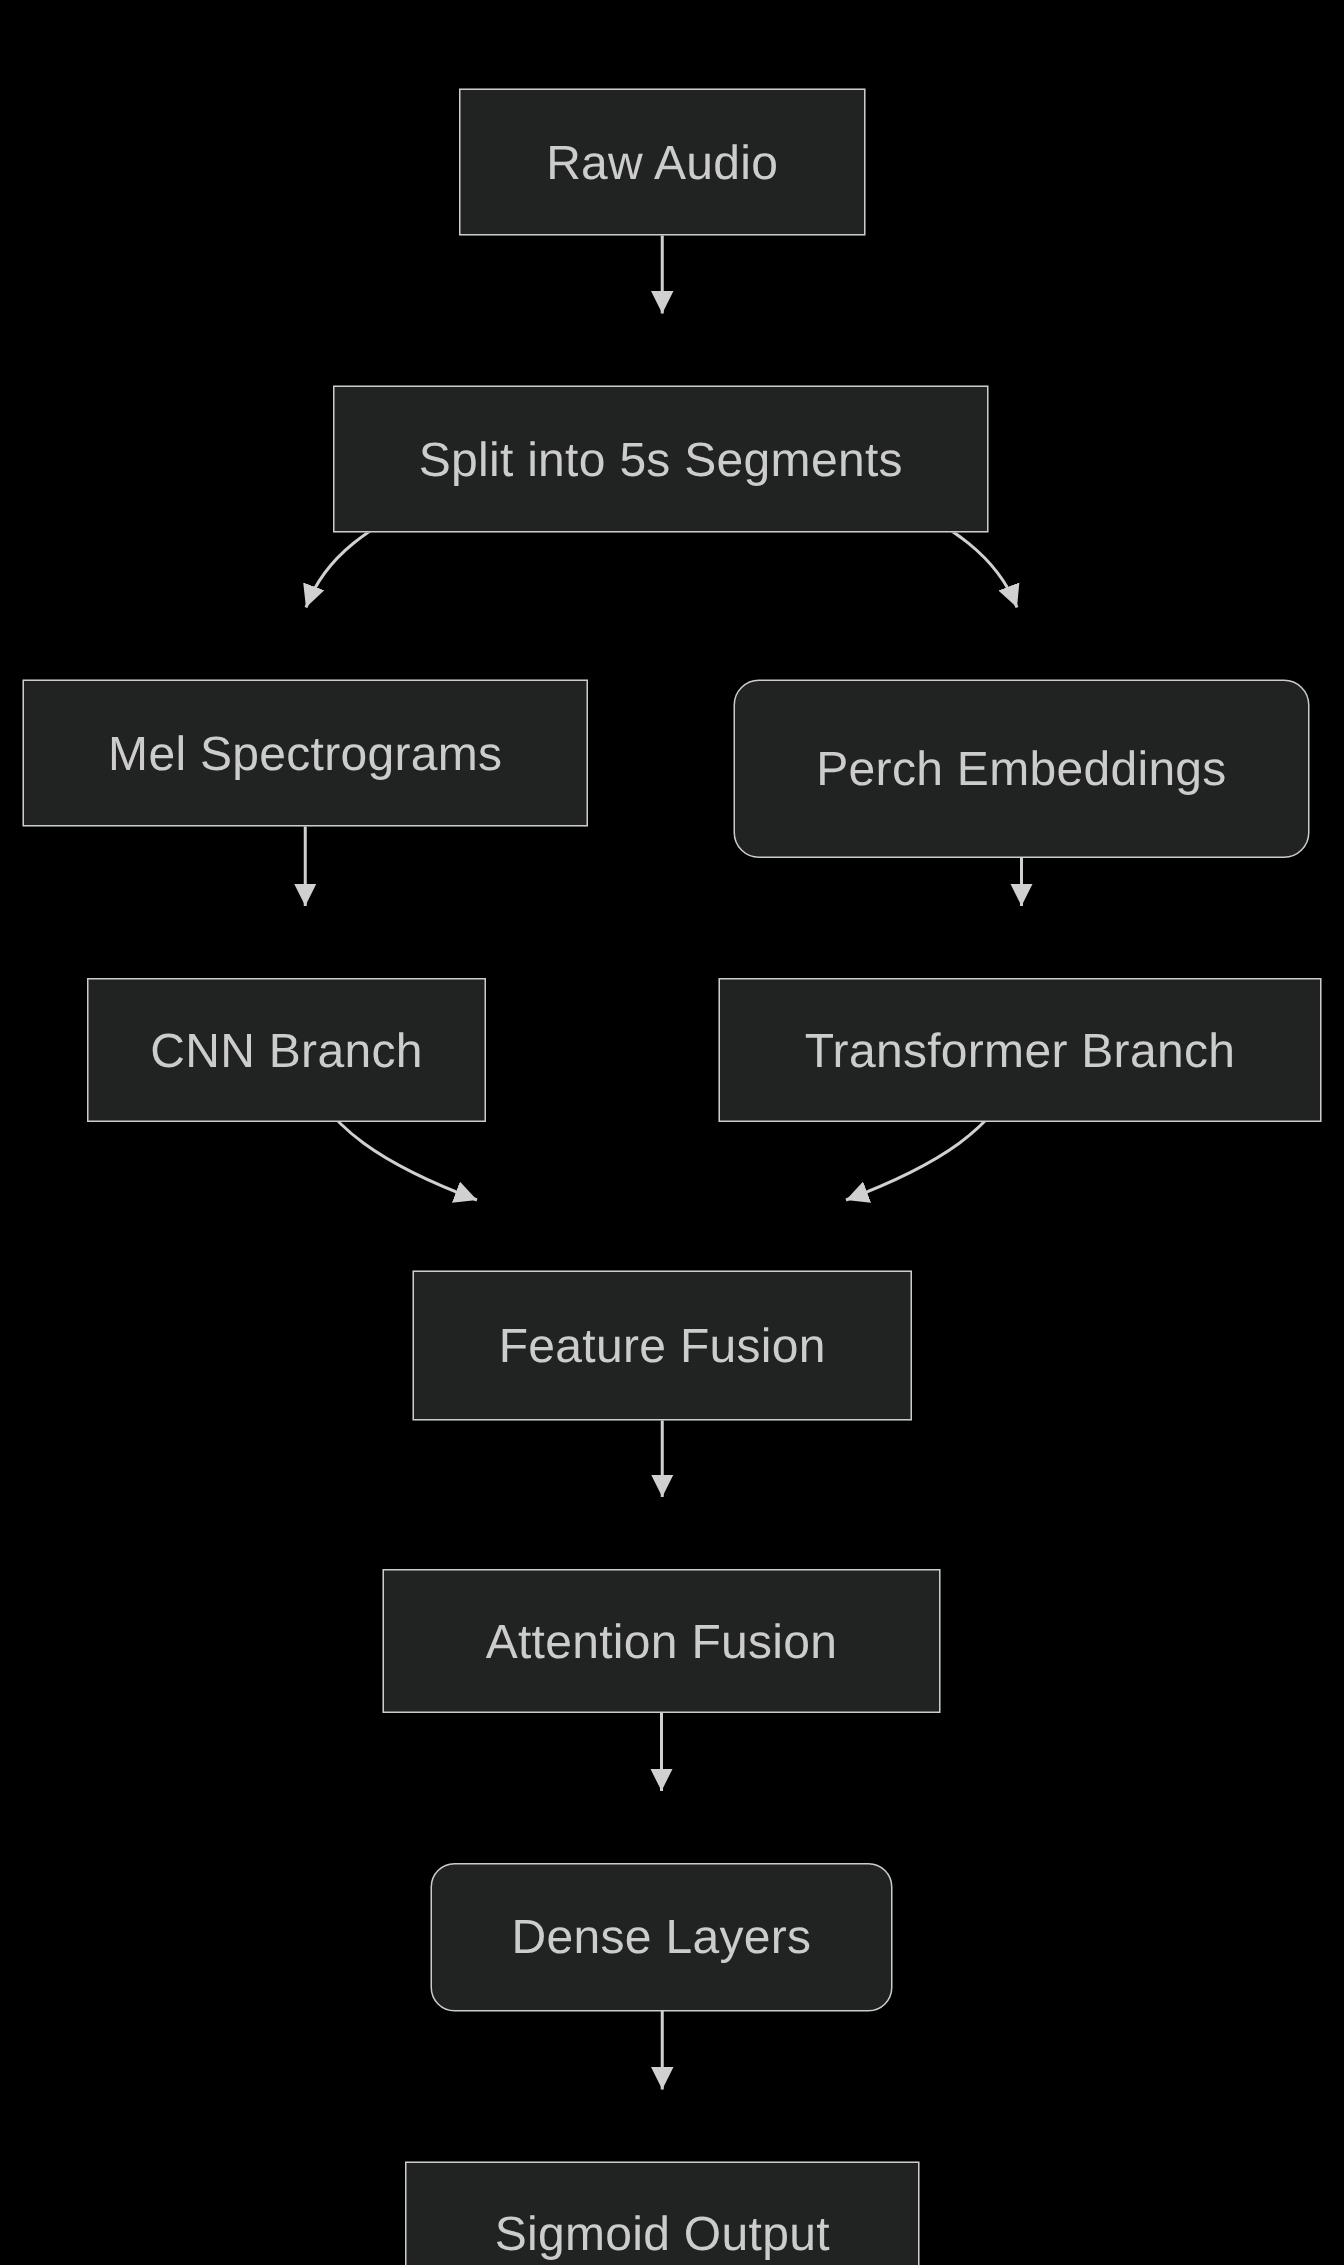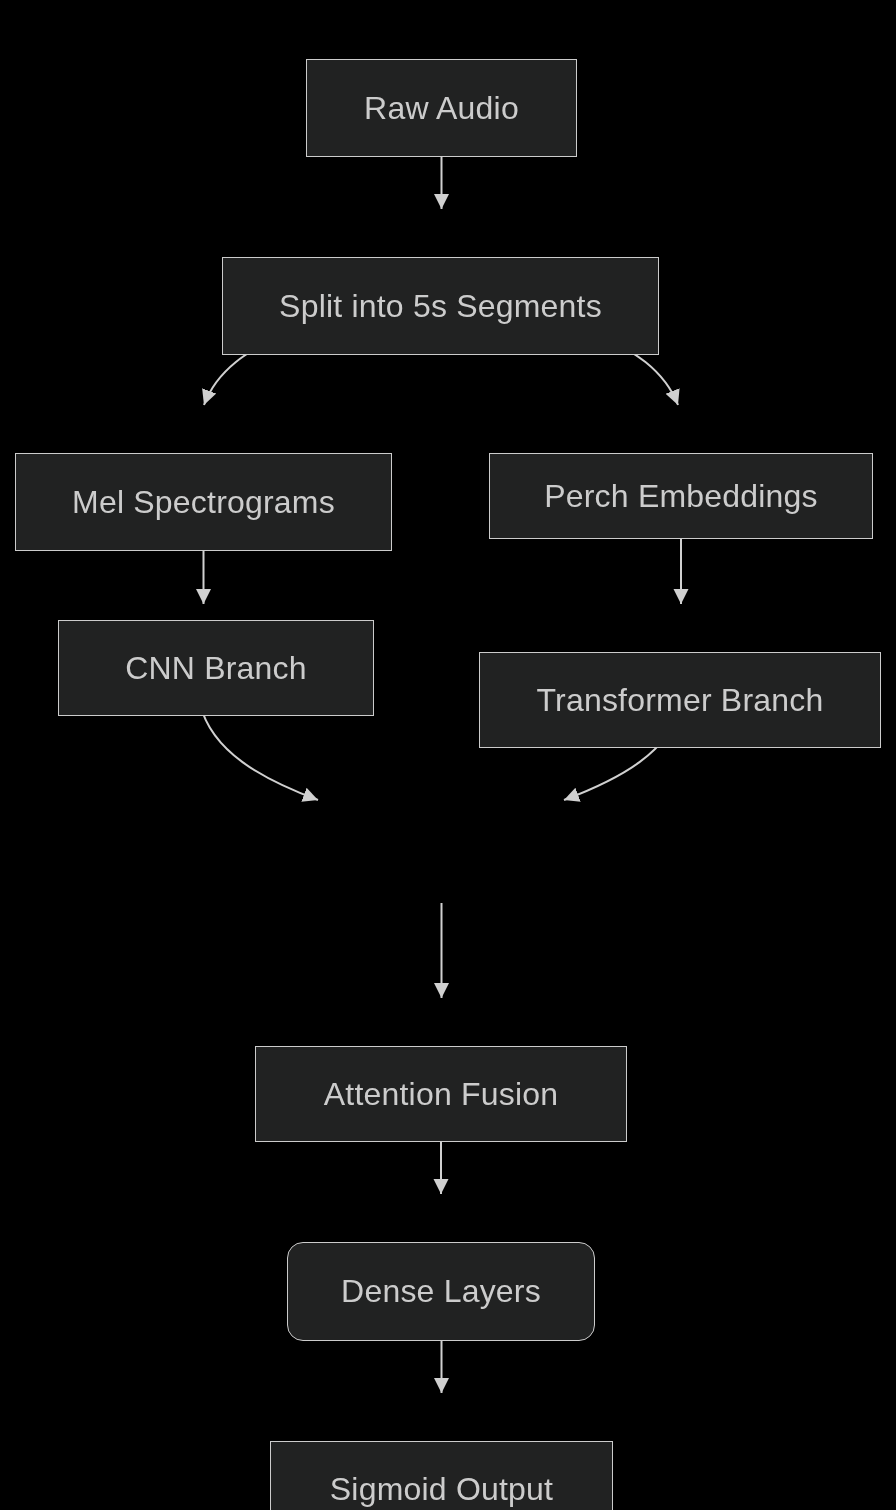--- a/index.html
+++ b/index.html
@@ -39,22 +39,22 @@
   }
   .node span {
     display: inline-block;
     padding: 0 10px;
     white-space: nowrap;
   }
   
   #n-raw        { left: 306px; top: 15px;   width: 271px; height: 98px; }
   #n-split      { left: 222px; top: 213px;  width: 437px; height: 98px; }
   #n-mel        { left: 15px;  top: 409px;  width: 377px; height: 98px; }
-  #n-perch      { left: 489px; top: 409px;  width: 384px; height: 86px; }
-  #n-cnn        { left: 58px;  top: 576px;  width: 316px; height: 96px; }
+  #n-perch      { left: 489px; top: 409px;  width: 384px; height: 119px; border-radius: 17px; }
+  #n-cnn        { left: 58px;  top: 608px;  width: 266px; height: 96px; }
   #n-transformer{ left: 479px; top: 608px;  width: 402px; height: 96px; }
   #n-fusion     { left: 275px; top: 803px;  width: 333px; height: 100px; }
   #n-attention  { left: 255px; top: 1002px; width: 372px; height: 96px; }
   #n-dense      { left: 287px; top: 1198px; width: 308px; height: 99px; border-radius: 16px; }
   #n-sigmoid    { left: 270px; top: 1397px; width: 343px; height: 96px; }
 </style>
 </head>
 <body>
 
 <div class="canvas">
@@ -90,20 +90,23 @@
   </div>
   <div class="node" id="n-perch">
     <span>Perch Embeddings</span>
   </div>
   <div class="node" id="n-cnn">
     <span>CNN Branch</span>
   </div>
   <div class="node" id="n-transformer">
     <span>Transformer Branch</span>
   </div>
+  <div class="node" id="n-fusion">
+    <span>Feature Fusion</span>
+  </div>
   <div class="node" id="n-attention">
     <span>Attention Fusion</span>
   </div>
   <div class="node" id="n-dense">
     <span>Dense Layers</span>
   </div>
   <div class="node" id="n-sigmoid">
     <span>Sigmoid Output</span>
   </div>
 

